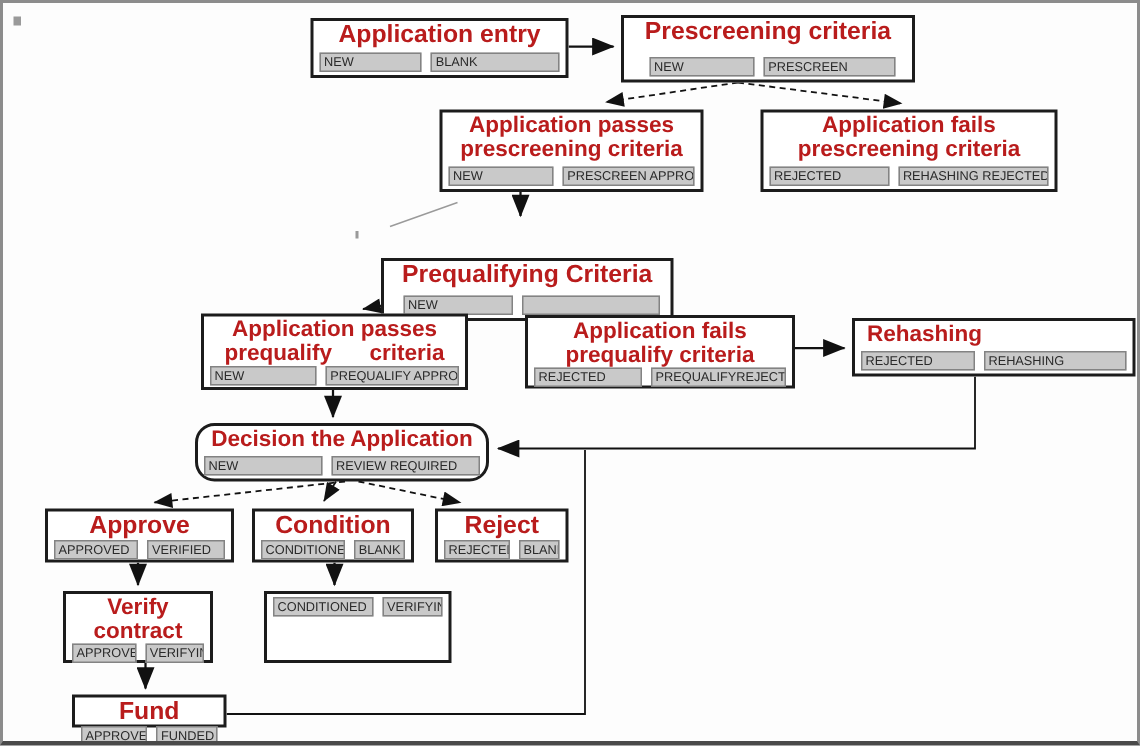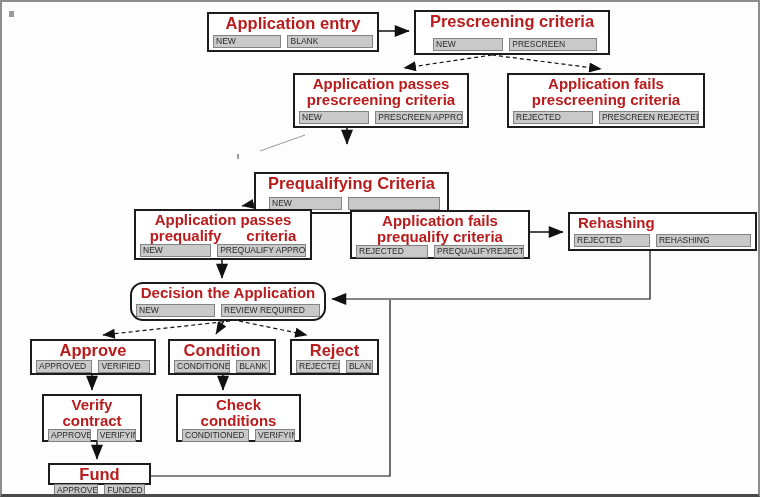--- a/index.html
+++ b/index.html
@@ -109,21 +109,21 @@
       <div class="cell cell-l">NEW</div>
       <div class="cell cell-r">PRESCREEN APPROVED</div>
     </div>
   </div>
 
   <div class="node" style="left:505px;top:71px;width:198px;height:55px;">
     <div class="node-title">Application fails
 prescreening criteria</div>
     <div class="cells">
       <div class="cell cell-l">REJECTED</div>
-      <div class="cell cell-r">PRESCREEN REJECTED</div>
+      <div class="cell cell-r">REHASHING REJECTED</div>
     </div>
   </div>
 
   <div class="node" style="left:252px;top:146px;width:195px;height:42px;margin-top:24px;">
     <div class="node-title t16">Prequalifying Criteria</div>
     <div class="cells" style="padding:0 4px 0 10px;">
       <div class="cell cell-l">NEW</div>
       <div class="cell cell-r"></div>
     </div>
   </div>
@@ -189,22 +189,20 @@
   <div class="node" style="left:40px;top:392px;width:100px;height:48px;">
     <div class="node-title">Verify
 contract</div>
     <div class="cells eq">
       <div class="cell cell-l">APPROVED</div>
       <div class="cell cell-r">VERIFYING</div>
     </div>
   </div>
 
   <div class="node" style="left:174px;top:392px;width:125px;height:48px;">
-    <div class="node-title">Check
-conditions</div>
     <div class="cells wl">
       <div class="cell cell-l">CONDITIONED</div>
       <div class="cell cell-r">VERIFYING</div>
     </div>
   </div>
 
   <div class="node" style="left:46px;top:461px;width:103px;height:22px;">
     <div class="node-title t16">Fund</div>
     <div class="cells eq">
       <div class="cell cell-l">APPROVED</div>

